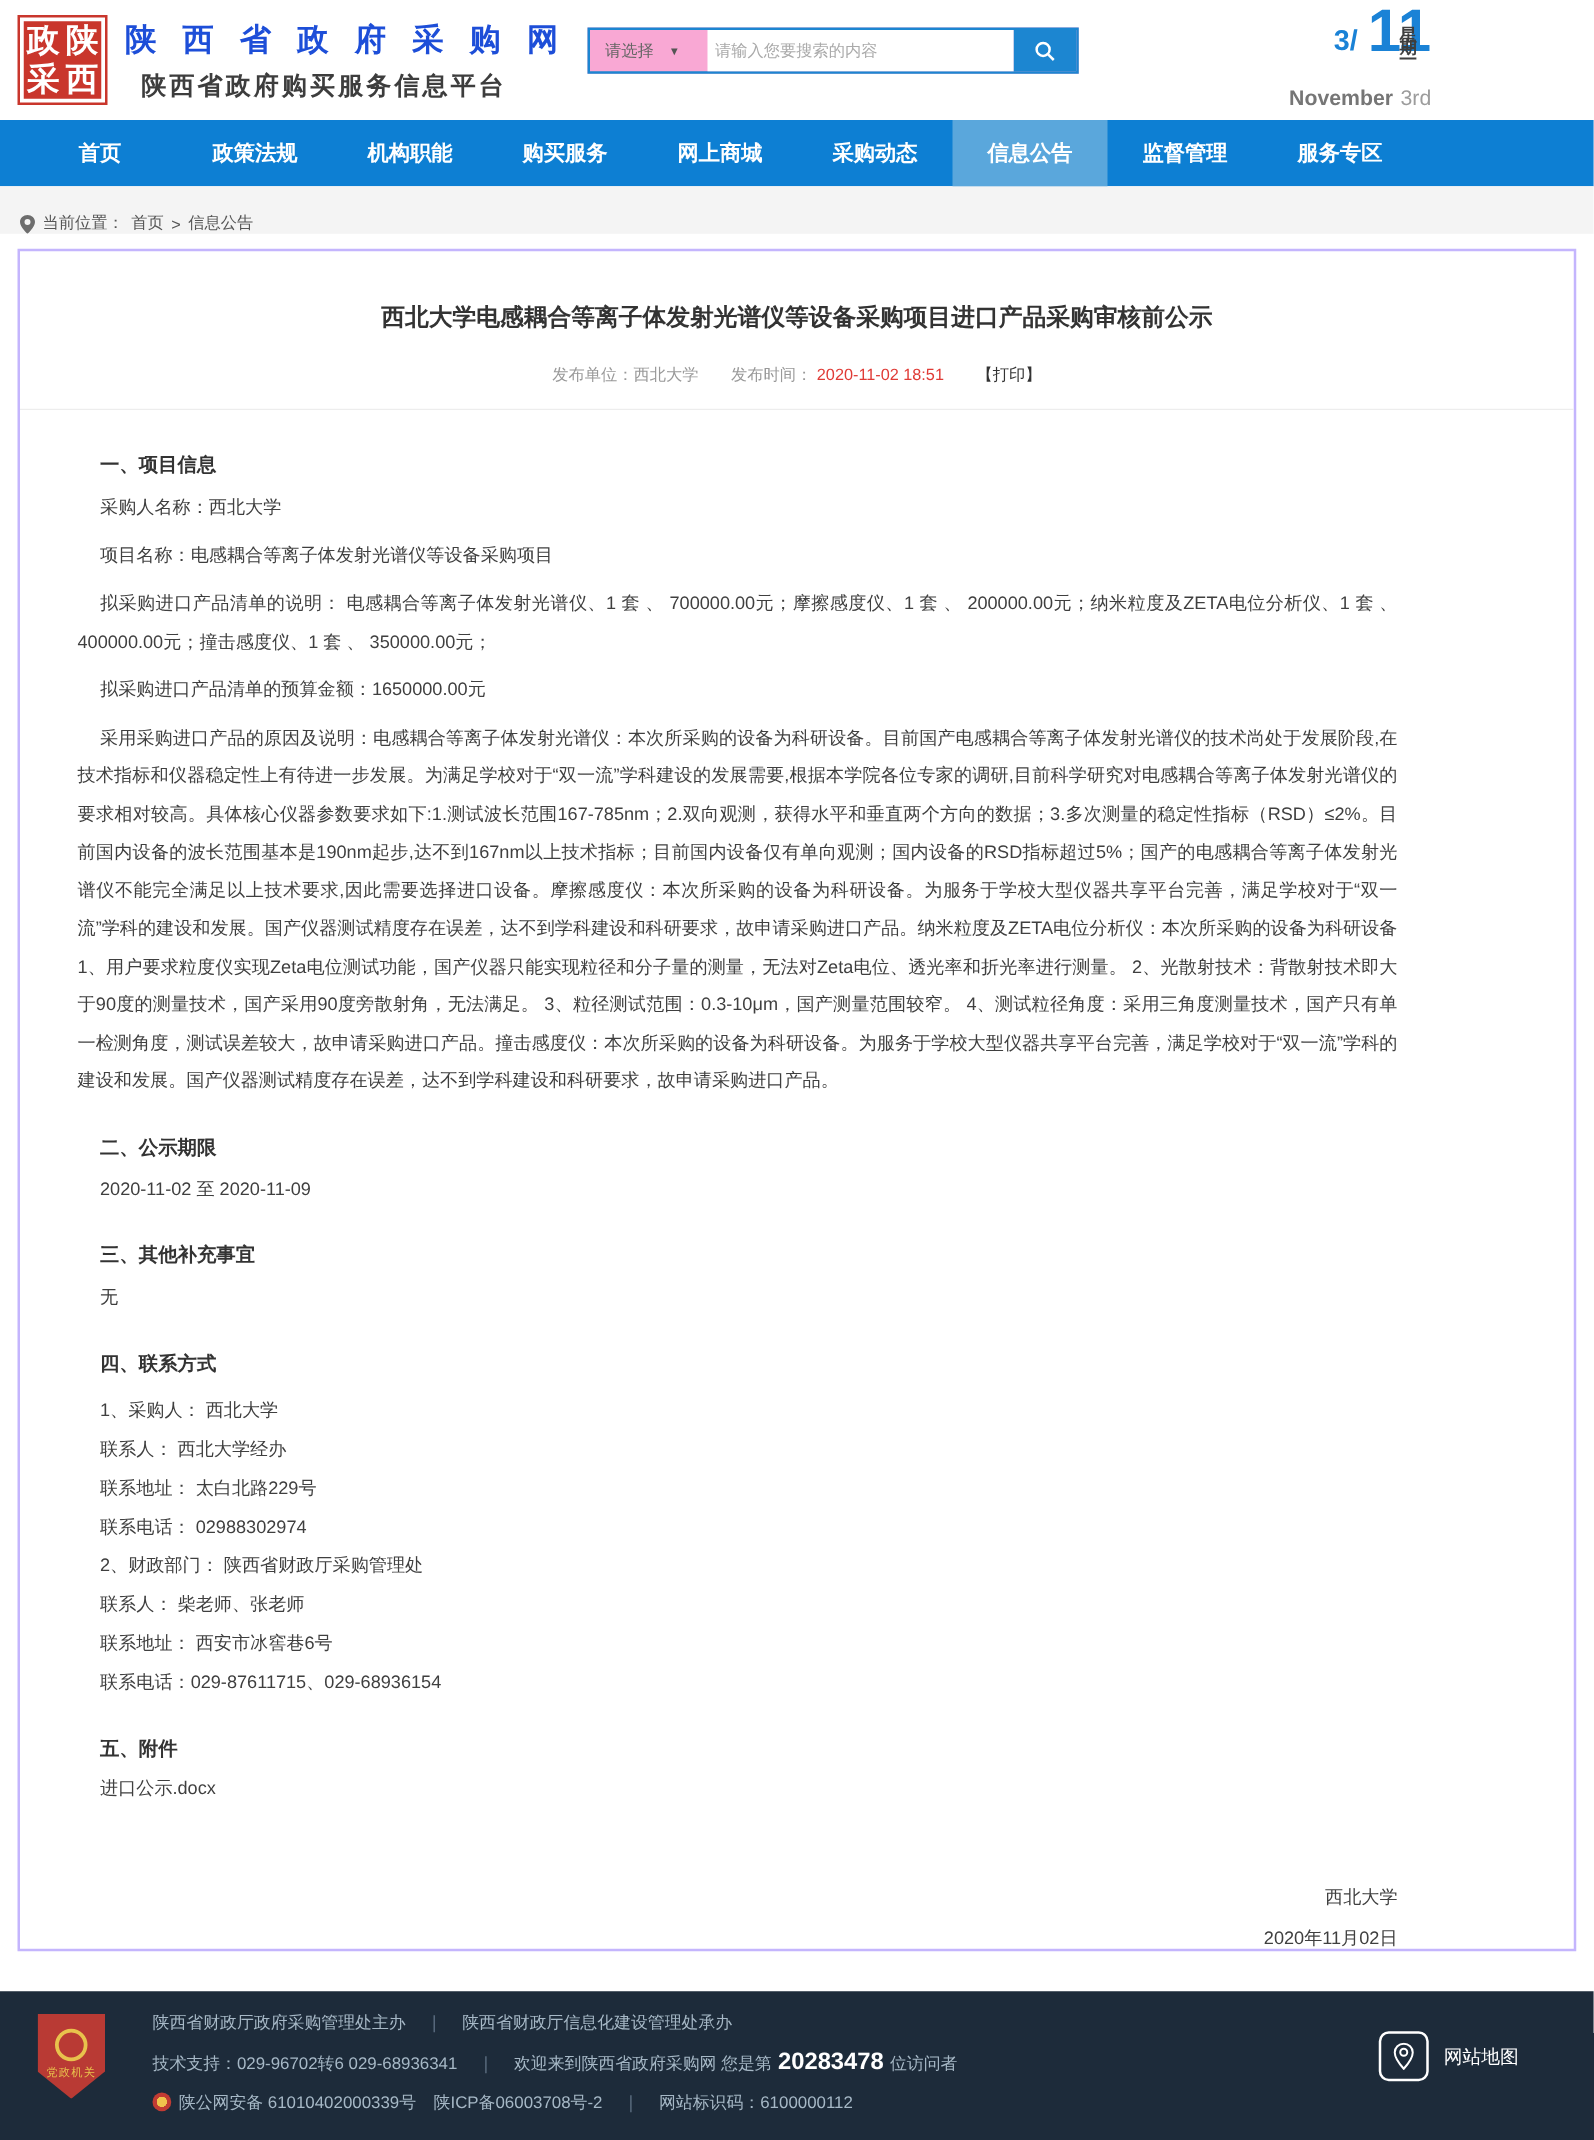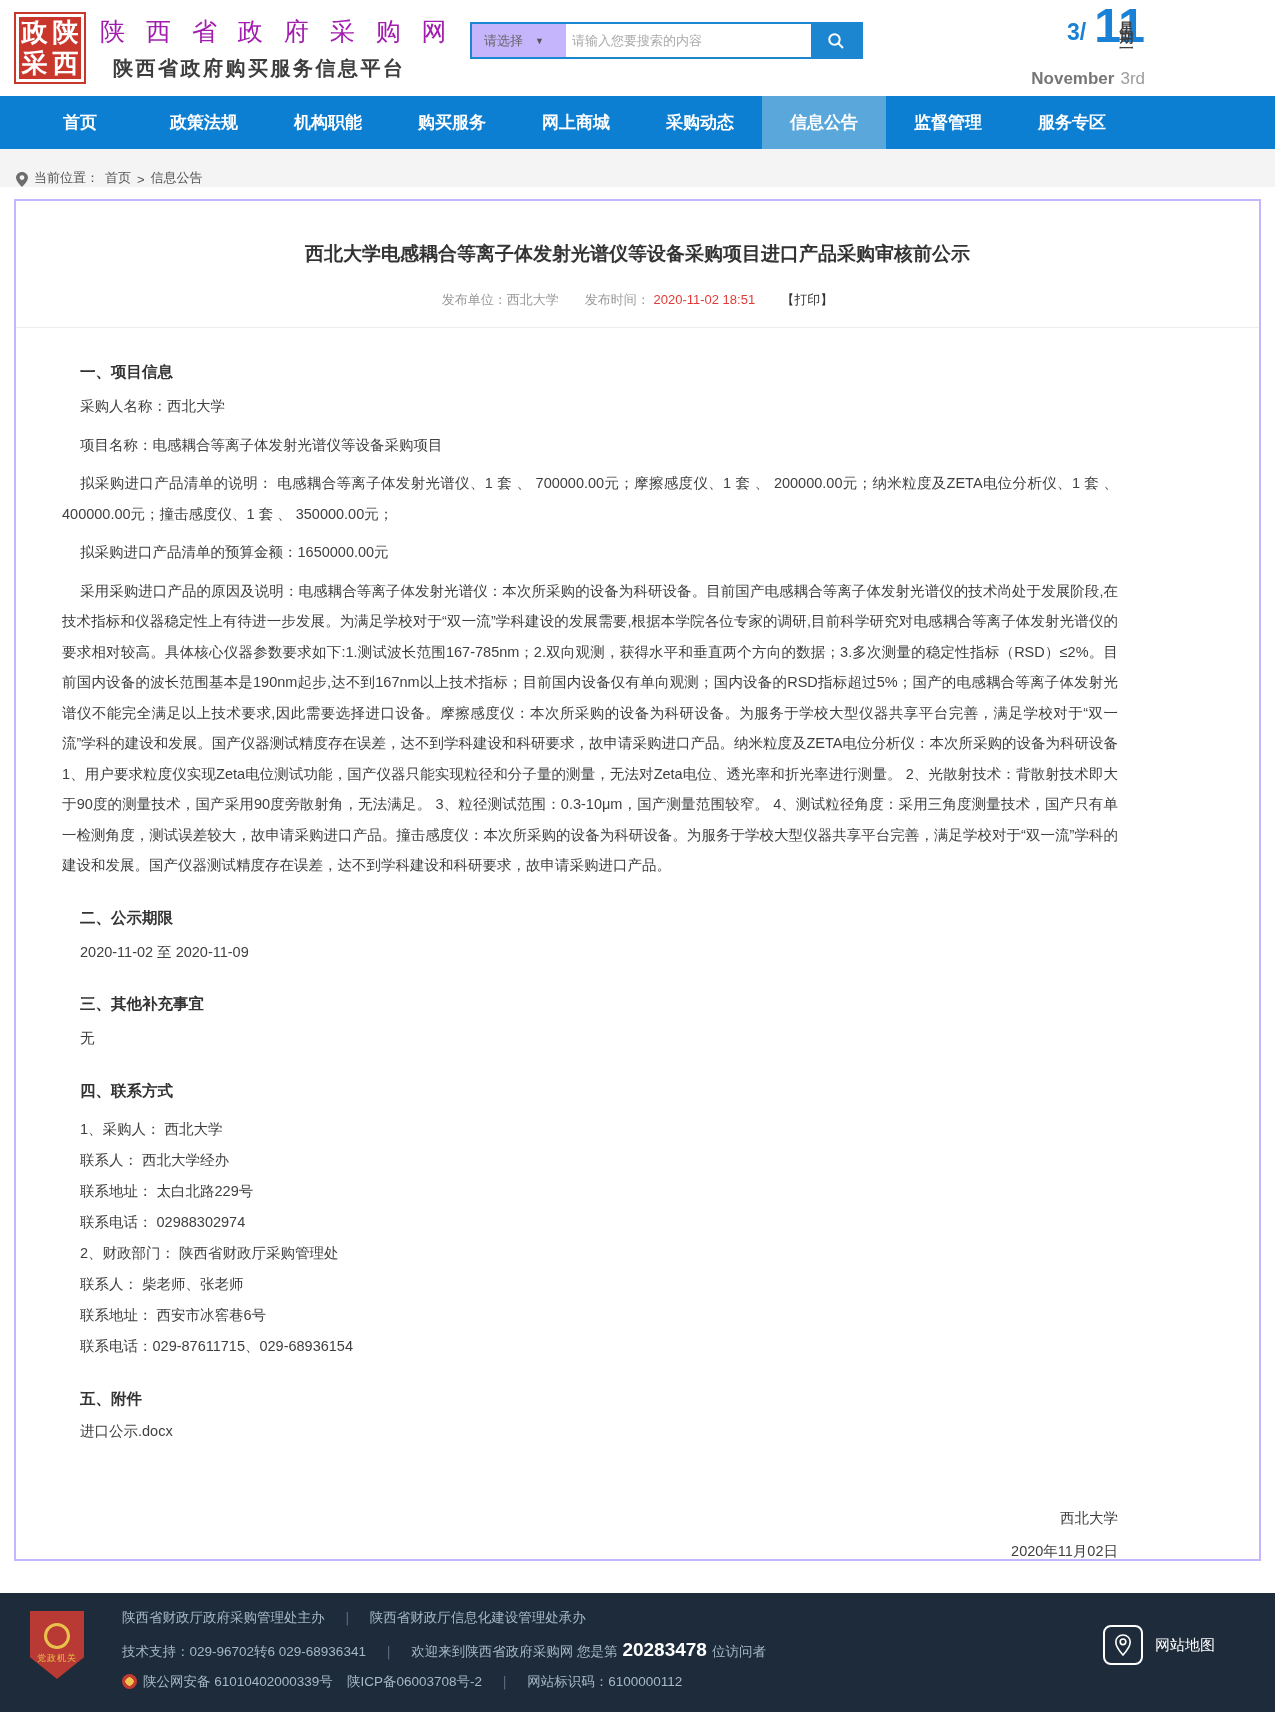--- a/index.html
+++ b/index.html
@@ -7,23 +7,23 @@
   body {
     width:1275px; height:1712px; overflow:hidden; background:#fff;
     font-family:"Liberation Sans", sans-serif;
   }
   
   .header { height:96px; position:relative; display:flex; align-items:center; padding-left:14px; background:#fff; }
   .seal { border:2px solid #c9362c; padding:3px; width:72px; height:72px; flex:none; }
   .seal-inner { width:100%; height:100%; background:#c9362c; display:grid; grid-template-columns:1fr 1fr; grid-template-rows:1fr 1fr; }
   .seal-char { color:#fff; font-family:"Liberation Serif", serif; font-weight:bold; font-size:26px; display:flex; align-items:center; justify-content:center; line-height:1; }
   .site-titles { margin-left:14px; }
-  .site-title { font-size:25px; font-weight:normal; color:#a21caf; letter-spacing:7px; white-space:nowrap; }
+  .site-title { font-size:25px; font-weight:bold; color:#1d4ed8; letter-spacing:7px; white-space:nowrap; }
   .site-subtitle { font-size:20px; font-weight:bold; color:#3d3d3d; letter-spacing:2.5px; margin-top:7px; white-space:nowrap;padding-left:13px; }
-  .search-box { position:absolute; left:470px; top:22px; width:393px; height:37px; border:2px solid #1c86d1; display:flex; background:#c4b5fd; }
+  .search-box { position:absolute; left:470px; top:22px; width:393px; height:37px; border:2px solid #1c86d1; display:flex; background:#f9a8d4; }
   .search-select { width:94px; display:flex; align-items:center; padding-left:12px; font-size:13px; color:#666; cursor:pointer; flex:none; }
   .caret { margin-left:12px; font-size:9px; color:#555; }
   .search-input { flex:1; border:none; outline:none; font-size:13px; color:#333; padding-left:6px; min-width:0; }
   .search-input::placeholder { color:#aaa; }
   .search-btn { width:50px; flex:none; background:#1c86d1; border:none; display:flex; align-items:center; justify-content:center; cursor:pointer; }
   .date-block { position:absolute; left:985px; top:6px; width:160px; text-align:right; }
   .date-nums { display:flex; align-items:flex-end; justify-content:flex-end; color:#1a82d6; }
   .date-m { font-size:23px; font-weight:bold; line-height:1; padding-bottom:3px; }
   .date-d { font-size:48px; font-weight:bold; line-height:0.85; margin-left:8px; }
   .date-words { margin-top:22px; font-size:17px; color:#767676; font-weight:bold; white-space:nowrap; }

